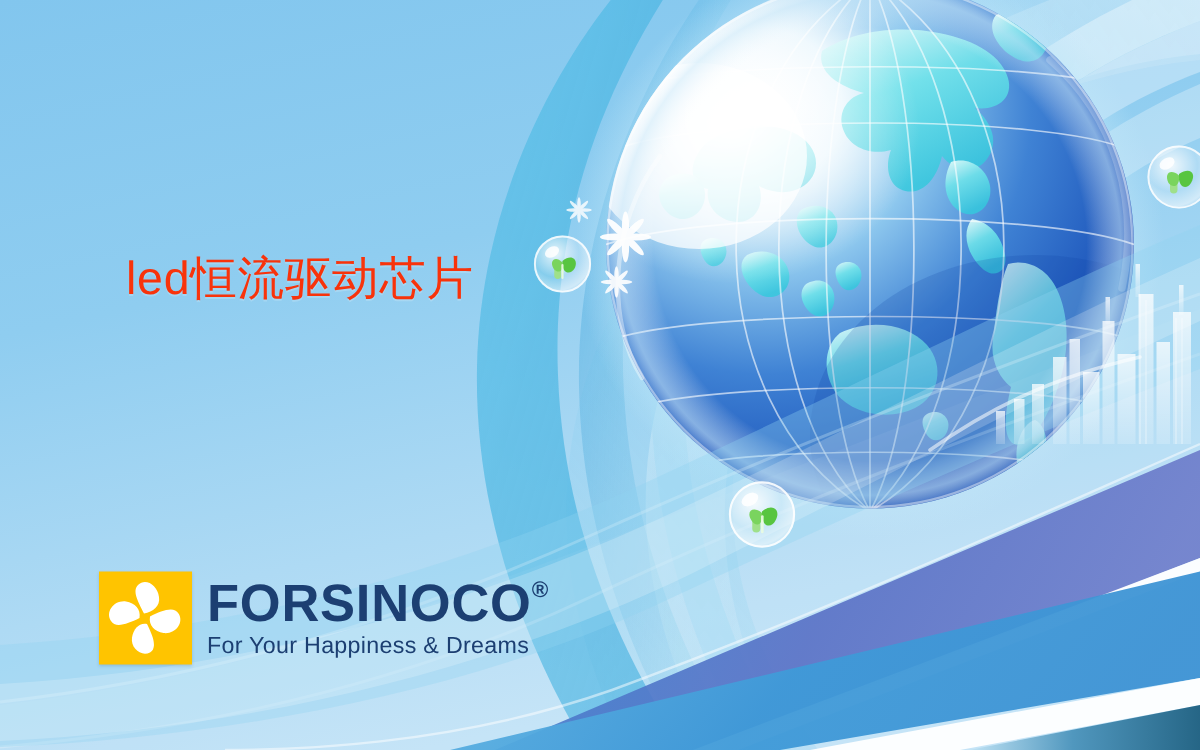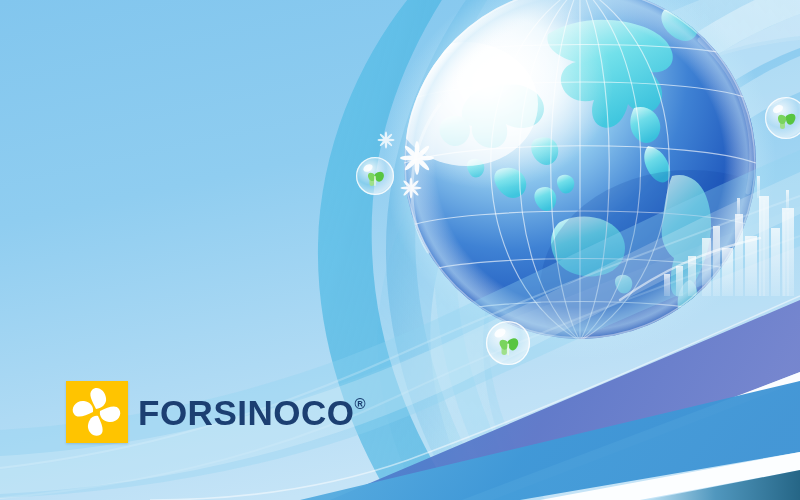--- a/index.html
+++ b/index.html
@@ -390,34 +390,36 @@
               <path d="M1,-3 C-5,-8 -9,-4 -6,2 C-3,6 2,4 1,-3 Z" fill="#7ad45e"></path>
             </g>
             <ellipse cx="-8" cy="-9" rx="5.4" ry="3.6" fill="#ffffff" opacity="0.85" transform="rotate(-30 -8 -9)"></ellipse>
           </g>
         </g>
       </g>
     </svg>
   </div>
 
   <div id="headline">
+    <span class="ln ln1">led恒流驱动芯片</span>
   </div>
 
   <div id="logo">
     <div id="logo-mark">
       <svg width="62" height="62" viewBox="0 0 62 62" aria-hidden="true">
         <g fill="#ffffff">
           <path d="M30,28 C26,20 22,13 26,9 C31,4 39,9 40,17 C41,23 36,27 30,28 Z"></path>
           <path d="M34,30 C42,26 50,23 53,28 C57,34 51,42 43,41 C37,40 33,36 34,30 Z"></path>
           <path d="M32,35 C36,43 39,51 34,54 C28,57 21,51 22,44 C23,38 27,34 32,35 Z"></path>
           <path d="M27,31 C19,35 11,38 8,33 C4,27 10,19 18,20 C24,21 28,25 27,31 Z"></path>
         </g>
       </svg>
     </div>
     <div id="logo-words">
       <div id="logo-name">
         <span>FORSINOCO</span>
         <span id="logo-reg">®</span>
       </div>
+      <div id="logo-tagline">For Your Happiness &amp; Dreams</div>
     </div>
   </div>
 
 </div>
 
 </body></html>

